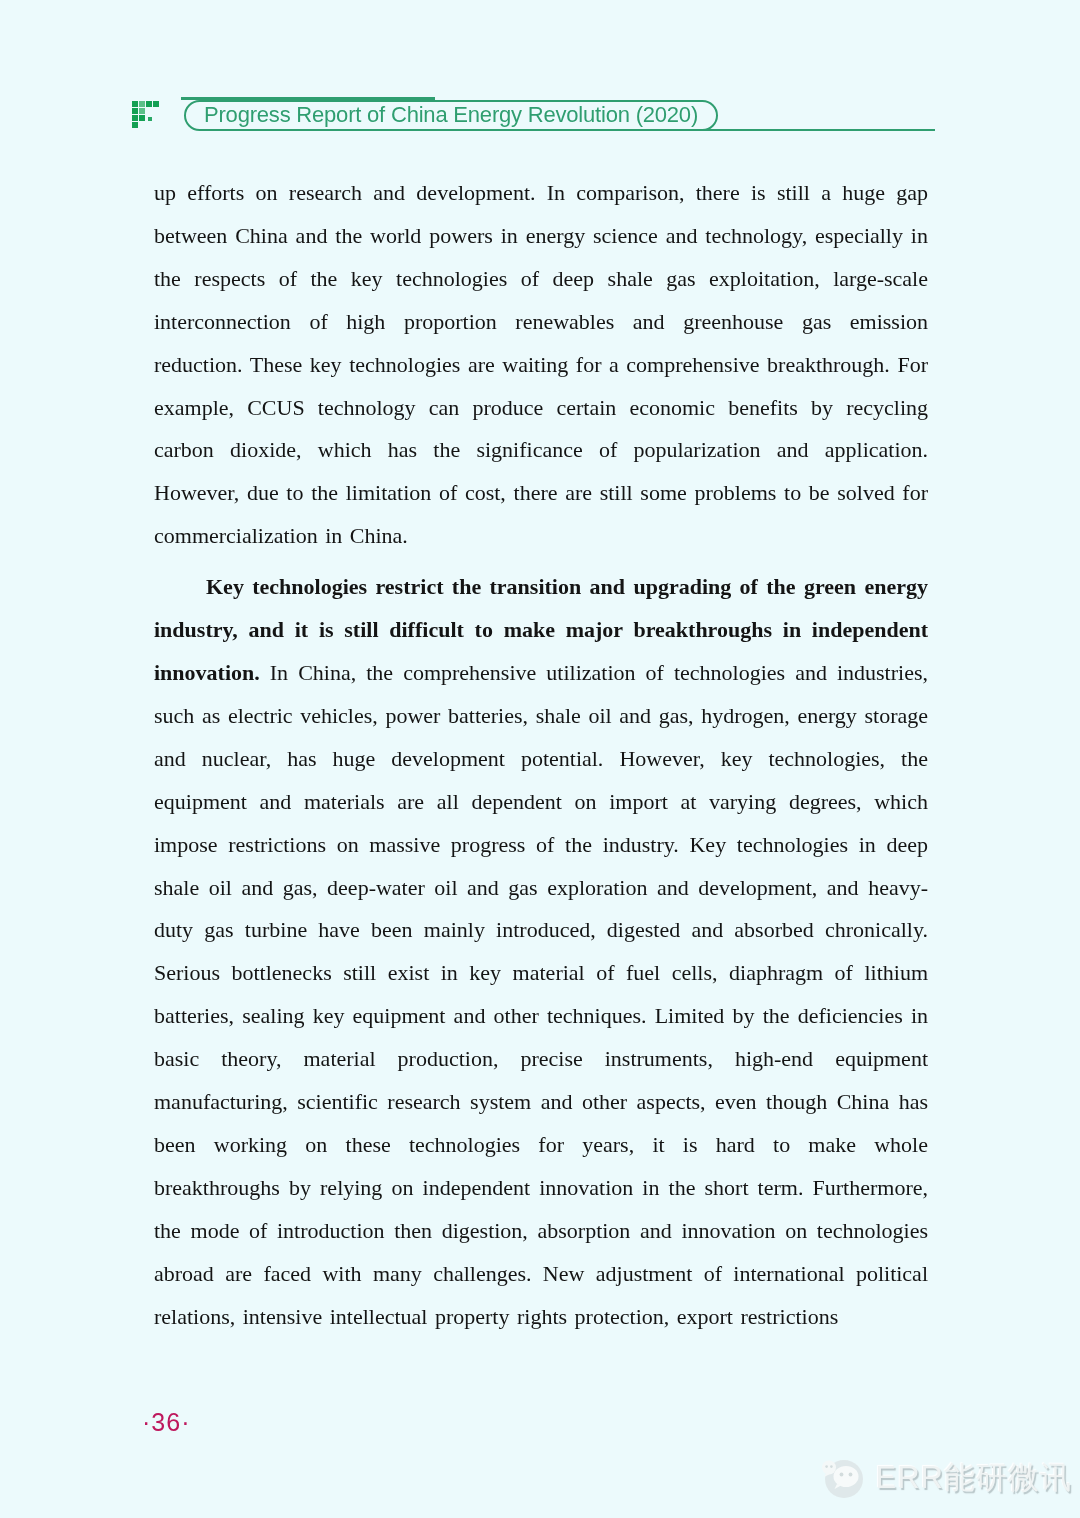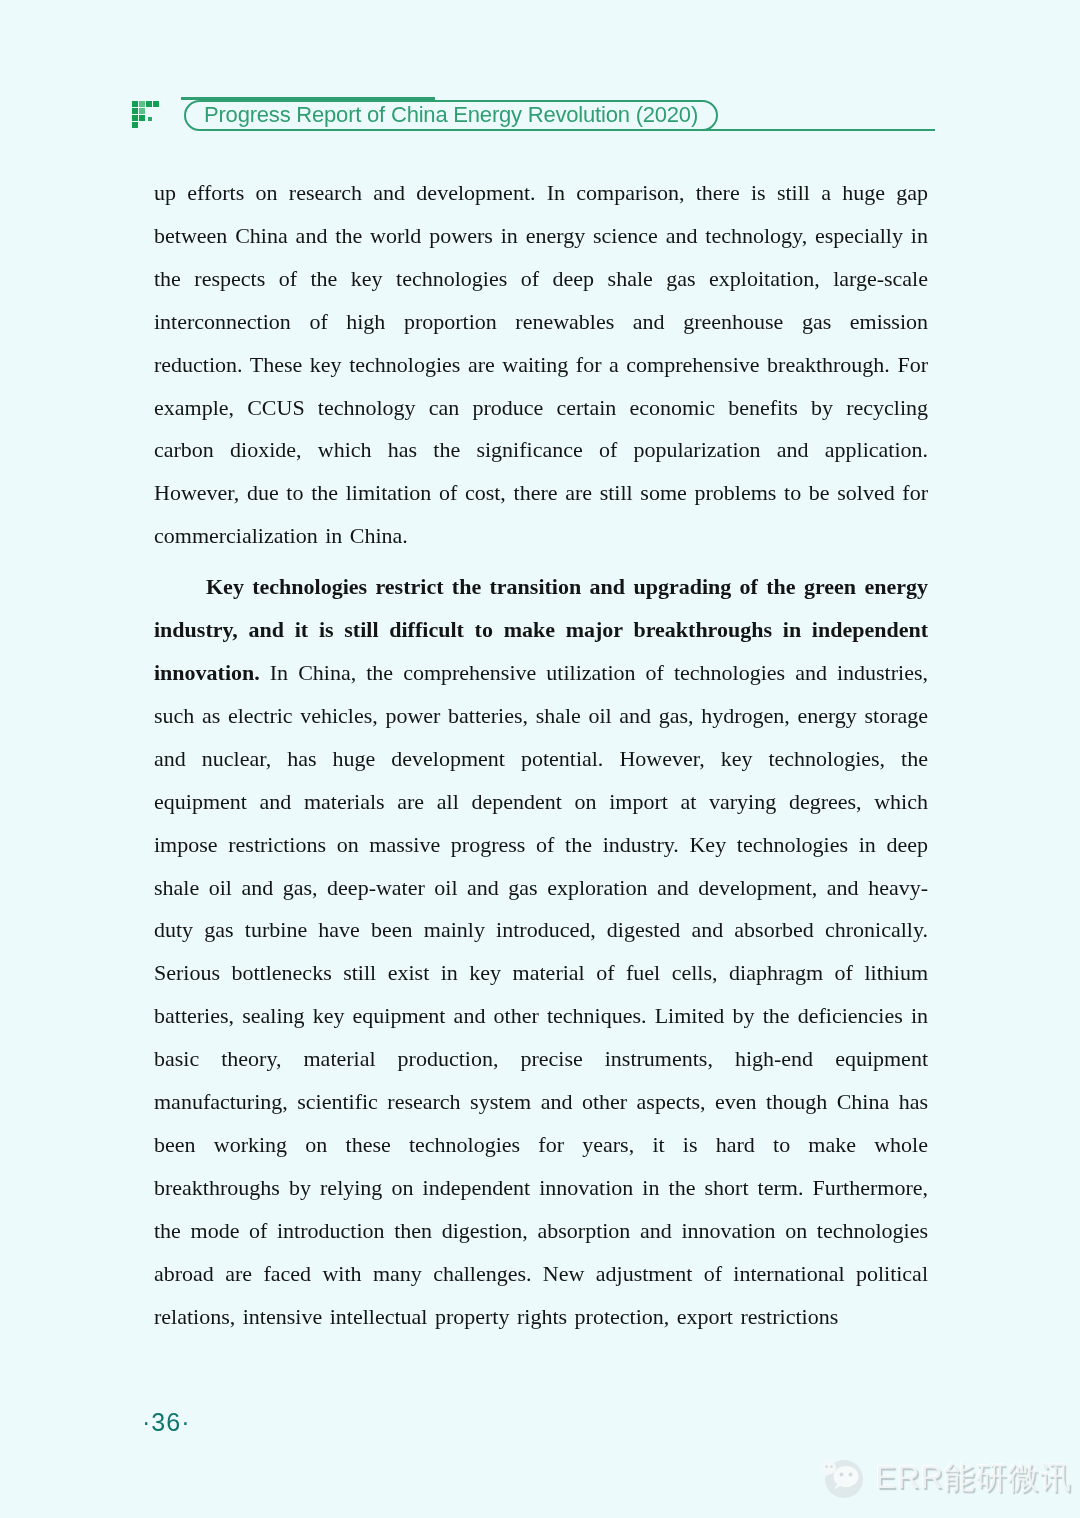--- a/index.html
+++ b/index.html
@@ -49,21 +49,21 @@
     text-align: justify; word-spacing: 2px;
   }
   .body-text p { margin: 8px; }
   .body-text p.indent { text-indent: 52px; }
   .body-text b { font-weight: bold; }
 
   
   .page-number {
     position: absolute; left: 142px; top: 1408px;
     font-family: "Liberation Sans", sans-serif;
-    font-size: 25px; color: #0f766e; letter-spacing: 1px;
+    font-size: 25px; color: #be185d; letter-spacing: 1px;
   }
   .watermark {
     position: absolute; right: 8px; bottom: 16px;
     display: flex; align-items: center; gap: 10px; justify-content: flex-end;
   }
   .watermark-text {
     font-family: "Liberation Sans", sans-serif;
     font-size: 31px; letter-spacing: 1px;
     color: #eff3f3;
     text-shadow: 1.5px 1.5px 1px rgba(150,163,167,0.6), -1px -1px 1px rgba(255,255,255,0.95);

